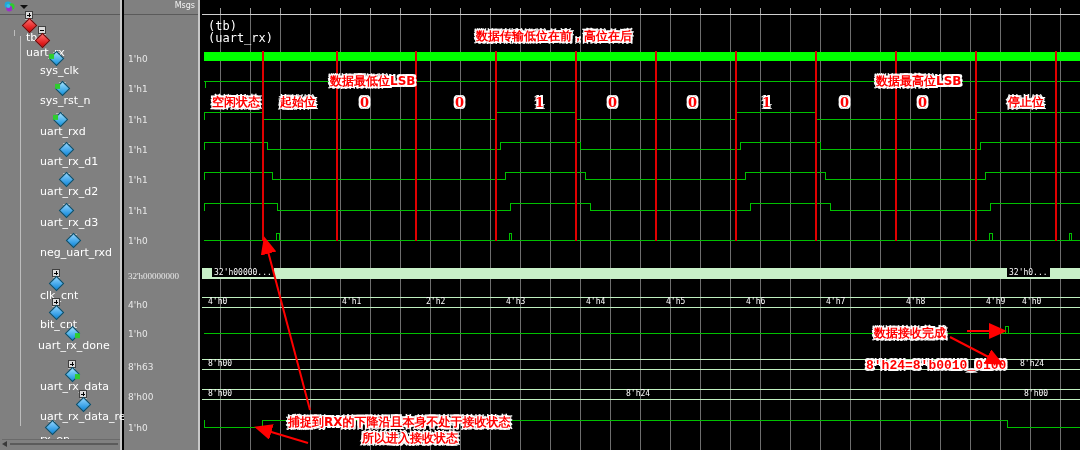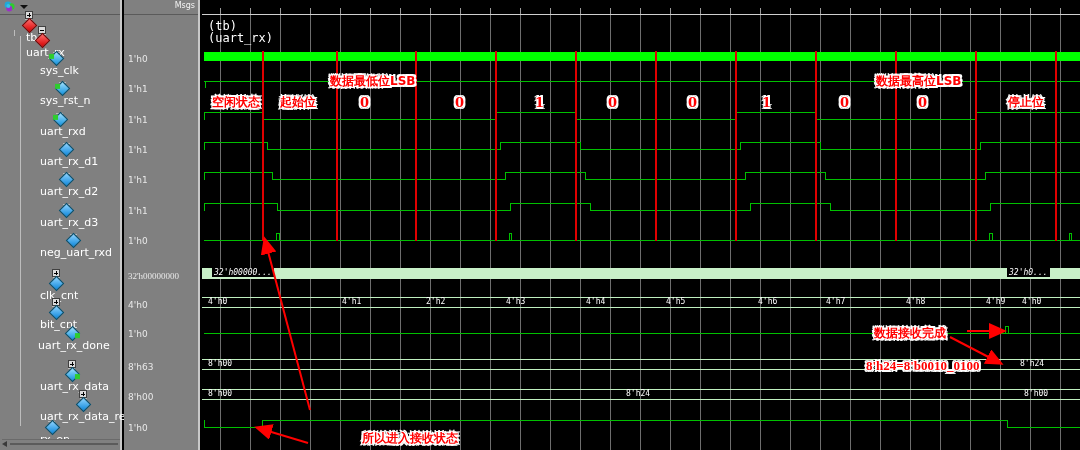--- a/index.html
+++ b/index.html
@@ -74,21 +74,21 @@
 
   .redmark{position:absolute;width:2px;background:#e00000;}
 
   
   .ann{position:absolute;color:#ff0000;font-weight:bold;white-space:nowrap;
        text-shadow:1px 1px 0 #fff,-1px 1px 0 #fff,1px -1px 0 #fff,-1px -1px 0 #fff,
                    0 1px 0 #fff,0 -1px 0 #fff,1px 0 0 #fff,-1px 0 0 #fff,
                    2px 2px 0 #fff,-2px -2px 0 #fff,2px -2px 0 #fff,-2px 2px 0 #fff;}
   .ann.cn{font-family:"DejaVu Sans","Liberation Sans",sans-serif;font-size:12px;}
   .ann.bit{font-family:"DejaVu Serif","Liberation Serif",serif;font-size:13px;}
-  .ann.mono{font-family:Liberation Serif, serif;font-size:13px;}
+  .ann.mono{font-family:Liberation Mono, monospace;font-size:13px;}
 
   svg.arrows{position:absolute;left:0;top:0;width:1080px;height:450px;pointer-events:none;}
 </style>
 </head>
 <body>
 
 <div id="app">
 
   <div class="panel" id="names-panel">
     <div class="hdr">
@@ -380,21 +380,21 @@
           <div class="w wh" style="left: 803px; top: 311px; width: 3px;"></div>
           <div class="w wv" style="left: 806px; top: 311px; height: 8px;"></div>
           <div class="w wh" style="left: 2px; top: 412px; width: 58px;"></div>
           <div class="w wv" style="left: 2px; top: 405px; height: 8px;"></div>
           <div class="w wv" style="left: 60px; top: 405px; height: 8px;"></div>
           <div class="w wh" style="left: 60px; top: 405px; width: 745px;"></div>
           <div class="w wv" style="left: 805px; top: 405px; height: 8px;"></div>
           <div class="w wh" style="left: 805px; top: 412px; width: 73px;"></div>
         </div>
       <div id="bus-layer">
-          <div class="bus" style="left: 0px; top: 253px; width: 878px; font-style: italic;">
+          <div class="bus" style="left: 0px; top: 253px; width: 878px;">
             <div class="fill"></div>
             <div class="seg" style="left: 6px; width: 795px;">
               <div class="t"></div>
               <div class="txt" style="background: rgb(0, 0, 0); padding: 0px 2px;">32'h00000...</div>
             </div>
             <div class="seg" style="left: 801px; width: 77px;">
               <div class="t"></div>
               <div class="txt" style="background: rgb(0, 0, 0); padding: 0px 2px;">32'h0...</div>
             </div>
           </div>
@@ -418,21 +418,21 @@
               <div class="txt">4'h3</div>
             </div>
             <div class="seg" style="left: 380px; width: 80px;">
               <div class="t"></div>
               <div class="txt">4'h4</div>
             </div>
             <div class="seg" style="left: 460px; width: 80px;">
               <div class="t"></div>
               <div class="txt">4'h5</div>
             </div>
-            <div class="seg" style="left: 552px; width: 80px;">
+            <div class="seg" style="left: 540px; width: 80px;">
               <div class="t"></div>
               <div class="txt">4'h6</div>
             </div>
             <div class="seg" style="left: 620px; width: 80px;">
               <div class="t"></div>
               <div class="txt">4'h7</div>
             </div>
             <div class="seg" style="left: 700px; width: 80px;">
               <div class="t"></div>
               <div class="txt">4'h8</div>
@@ -486,38 +486,40 @@
           <div class="redmark" style="left: 613px; top: 36px; height: 190px;"></div>
           <div class="redmark" style="left: 693px; top: 36px; height: 190px;"></div>
           <div class="redmark" style="left: 773px; top: 36px; height: 190px;"></div>
           <div class="redmark" style="left: 853px; top: 36px; height: 190px;"></div>
         </div>
       <div class="scopelbl" style="left:6px;top:4px;">(tb)</div>
       <div class="scopelbl" style="left:6px;top:16px;">(uart_rx)</div>
     </div>
   </div>
 
+  <div class="ann cn" style="left:476px;top:28px;">数据传输低位在前，高位在后</div>
   <div class="ann cn" style="left:330px;top:73px;">数据最低位LSB</div>
   <div class="ann cn" style="left:876px;top:73px;">数据最高位LSB</div>
   <div class="ann cn" style="left:212px;top:94px;">空闲状态</div>
   <div class="ann cn" style="left:280px;top:94px;">起始位</div>
   <div class="ann cn" style="left:1008px;top:94px;">停止位</div>
   <div id="bit-labels">
       <div class="ann bit" style="left: 360px; top: 95px;">0</div>
       <div class="ann bit" style="left: 455px; top: 95px;">0</div>
       <div class="ann bit" style="left: 535px; top: 95px;">1</div>
       <div class="ann bit" style="left: 608px; top: 95px;">0</div>
       <div class="ann bit" style="left: 688px; top: 95px;">0</div>
       <div class="ann bit" style="left: 762px; top: 95px;">1</div>
       <div class="ann bit" style="left: 840px; top: 95px;">0</div>
       <div class="ann bit" style="left: 918px; top: 95px;">0</div>
     </div>
 
   <div class="ann cn" style="left:874px;top:325px;">数据接收完成</div>
   <div class="ann mono" style="left:866px;top:358px;">8'h24=8'b0010_0100</div>
+  <div class="ann cn" style="left:288px;top:414px;">捕捉到RX的下降沿且本身不处于接收状态</div>
   <div class="ann cn" style="left:362px;top:430px;">所以进入接收状态</div>
 
   <svg class="arrows">
     <defs>
       <marker id="ah" markerWidth="9" markerHeight="9" refX="7" refY="4" orient="auto">
         <path d="M0,0 L9,4 L0,8 z" fill="#ff0000"></path>
       </marker>
     </defs>
     <line x1="310" y1="410" x2="265" y2="240" stroke="#ff0000" stroke-width="2" marker-end="url(#ah)"></line>
     <line x1="308" y1="443" x2="258" y2="428" stroke="#ff0000" stroke-width="2" marker-end="url(#ah)"></line>

